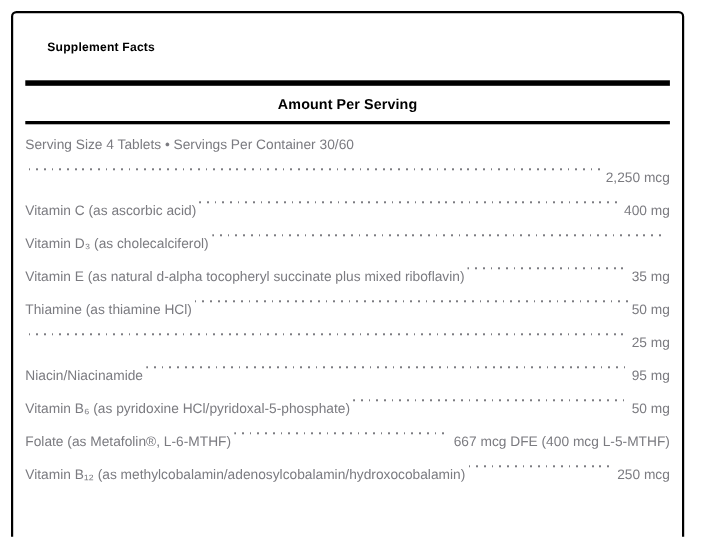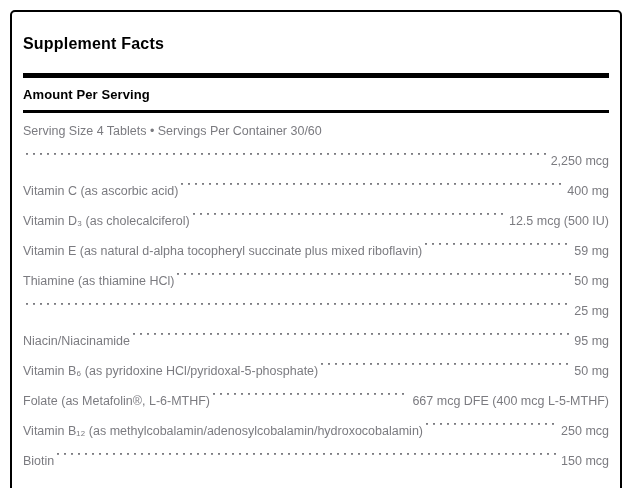--- a/index.html
+++ b/index.html
@@ -20,38 +20,40 @@
     top: 10px;
     width: 612px;
     height: 640px; 
     box-sizing: border-box;
     border: 2px solid #000000;
     border-radius: 5px;
     background: #ffffff;
     padding: 21px 11px 0 11px;
   }
   .panel-title {
-    font-size: 16px;
+    font-size: 11px;
     font-weight: bold;
     color: #000000;
     line-height: 21px;
     letter-spacing: 0.2px;
+    margin-left: 20px;
   }
   .bar-thick {
     height: 5px;
     background: #000000;
     margin-top: 19px;
   }
   .section-header {
     font-size: 13px;
     font-weight: bold;
     color: #000000;
     line-height: 14px;
     margin-top: 10px;
     letter-spacing: 0.1px;
+    text-align: center;
   }
   .bar-thin {
     height: 3px;
     background: #000000;
     margin-top: 8px;
   }
   .rows {
     margin-top: 3px;
   }
   .row {
@@ -99,27 +101,26 @@
 
     <div class="row">
       <span class="name">Vitamin C (as ascorbic acid)</span>
       <span class="leader"></span>
       <span class="amount">400 mg</span>
     </div>
 
     <div class="row">
       <span class="name">Vitamin D₃ (as cholecalciferol)</span>
       <span class="leader"></span>
-      <span class="amount">12.5 mcg (500 IU)</span>
     </div>
 
     <div class="row">
       <span class="name">Vitamin E (as natural d-alpha tocopheryl succinate plus mixed riboflavin)</span>
       <span class="leader"></span>
-      <span class="amount">59 mg</span>
+      <span class="amount">35 mg</span>
     </div>
 
     <div class="row">
       <span class="name">Thiamine (as thiamine HCl)</span>
       <span class="leader"></span>
       <span class="amount">50 mg</span>
     </div>
 
     <div class="row">
       <span class="leader"></span>
@@ -143,19 +144,14 @@
       <span class="leader"></span>
       <span class="amount">667 mcg DFE (400 mcg L-5-MTHF)</span>
     </div>
 
     <div class="row">
       <span class="name">Vitamin B₁₂ (as methylcobalamin/adenosylcobalamin/hydroxocobalamin)</span>
       <span class="leader"></span>
       <span class="amount">250 mcg</span>
     </div>
 
-    <div class="row">
-      <span class="name">Biotin</span>
-      <span class="leader"></span>
-      <span class="amount">150 mcg</span>
-    </div>
   </div>
 </div>
 
 </body></html>

